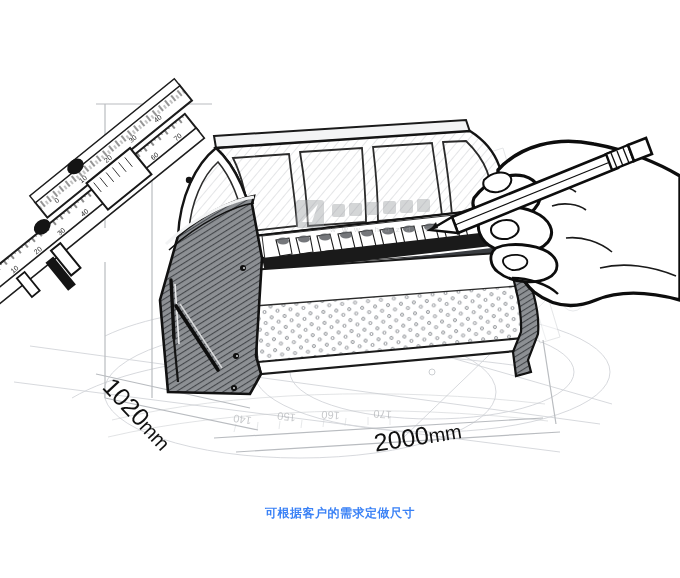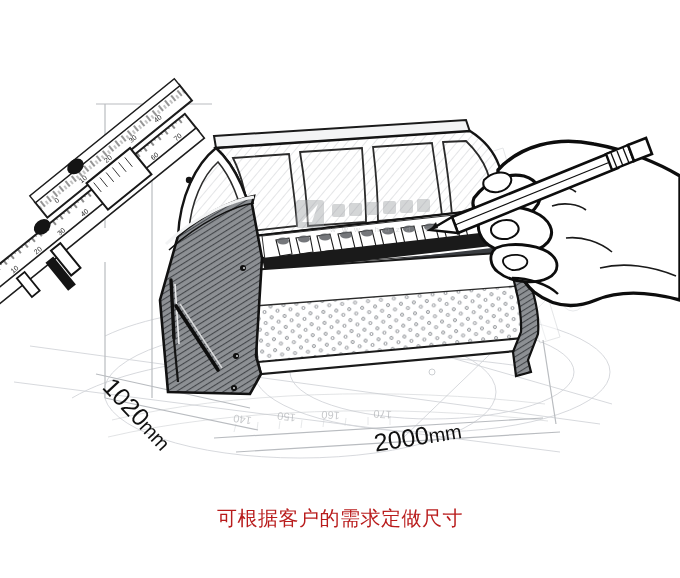--- a/index.html
+++ b/index.html
@@ -40,25 +40,25 @@
     font-size:25px;
     transform:rotate(-9deg);
     transform-origin:0 0;
   }
   #label-width .unit{font-size:20px;}
 
   #caption{
     position:absolute;
     left:0;right:0;top:505px;
     text-align:center;
-    color:#b91c1c;
-    font-size:20px;
+    color:#3b82f6;
+    font-size:12px;
     font-family:"DejaVu Sans","Liberation Sans",sans-serif;
     letter-spacing:0.5px;
-    font-weight:400;
+    font-weight:700;
   }
 </style>
 </head>
 <body>
 
 <div id="stage">
 
   <svg id="art" viewBox="0 0 680 578" xmlns="http://www.w3.org/2000/svg">
     <defs>
       <pattern id="hatchDark" width="5" height="5" patternTransform="rotate(58)" patternUnits="userSpaceOnUse">

